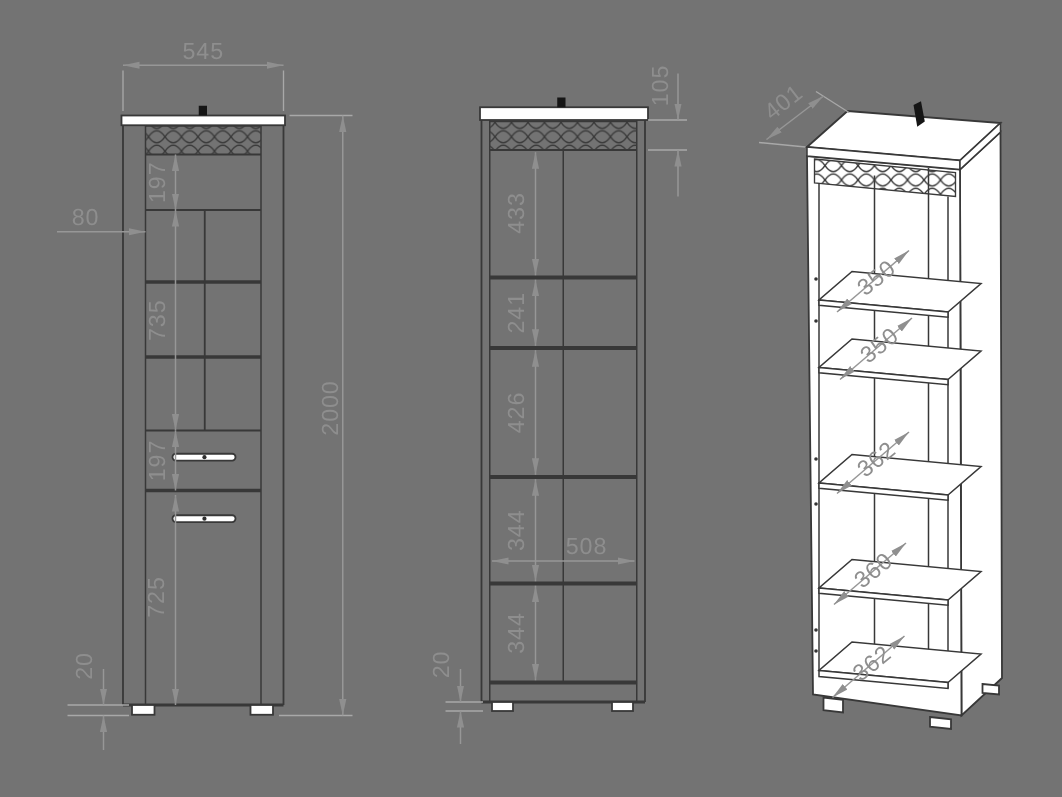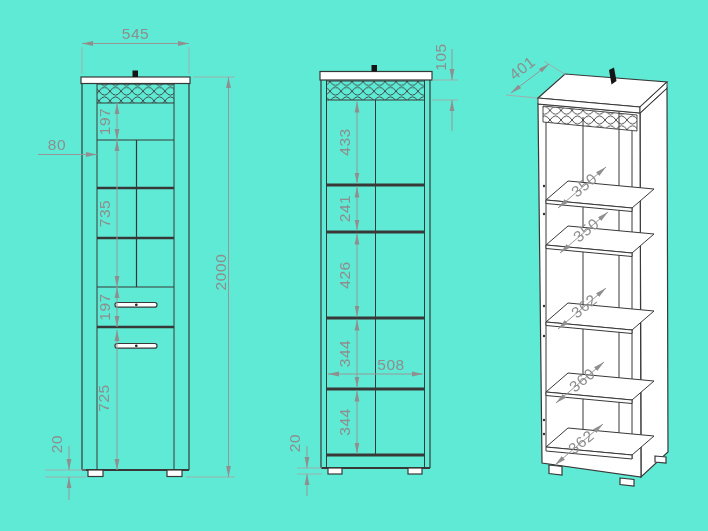--- a/index.html
+++ b/index.html
@@ -1,16 +1,16 @@
 <!DOCTYPE html>
 <html><head>
 <meta charset="utf-8">
 <style>
   html,body{margin:0;padding:0;background:#ffffff;width:708px;height:531px;overflow:hidden;}
-  .stage{position:relative;width:708px;height:531px;background:#5eead4;}
+  .stage{position:relative;width:708px;height:531px;background:#737373;}
   svg{display:block;}
   .dim-label{
     font-family:"Liberation Sans", sans-serif;
     font-size:15.5px;
     letter-spacing:0.6px;
     fill:#8e8e8e;
     text-anchor:middle;
     dominant-baseline:middle;
   }
   .dimline{stroke:#979797;stroke-width:1;fill:none;}

